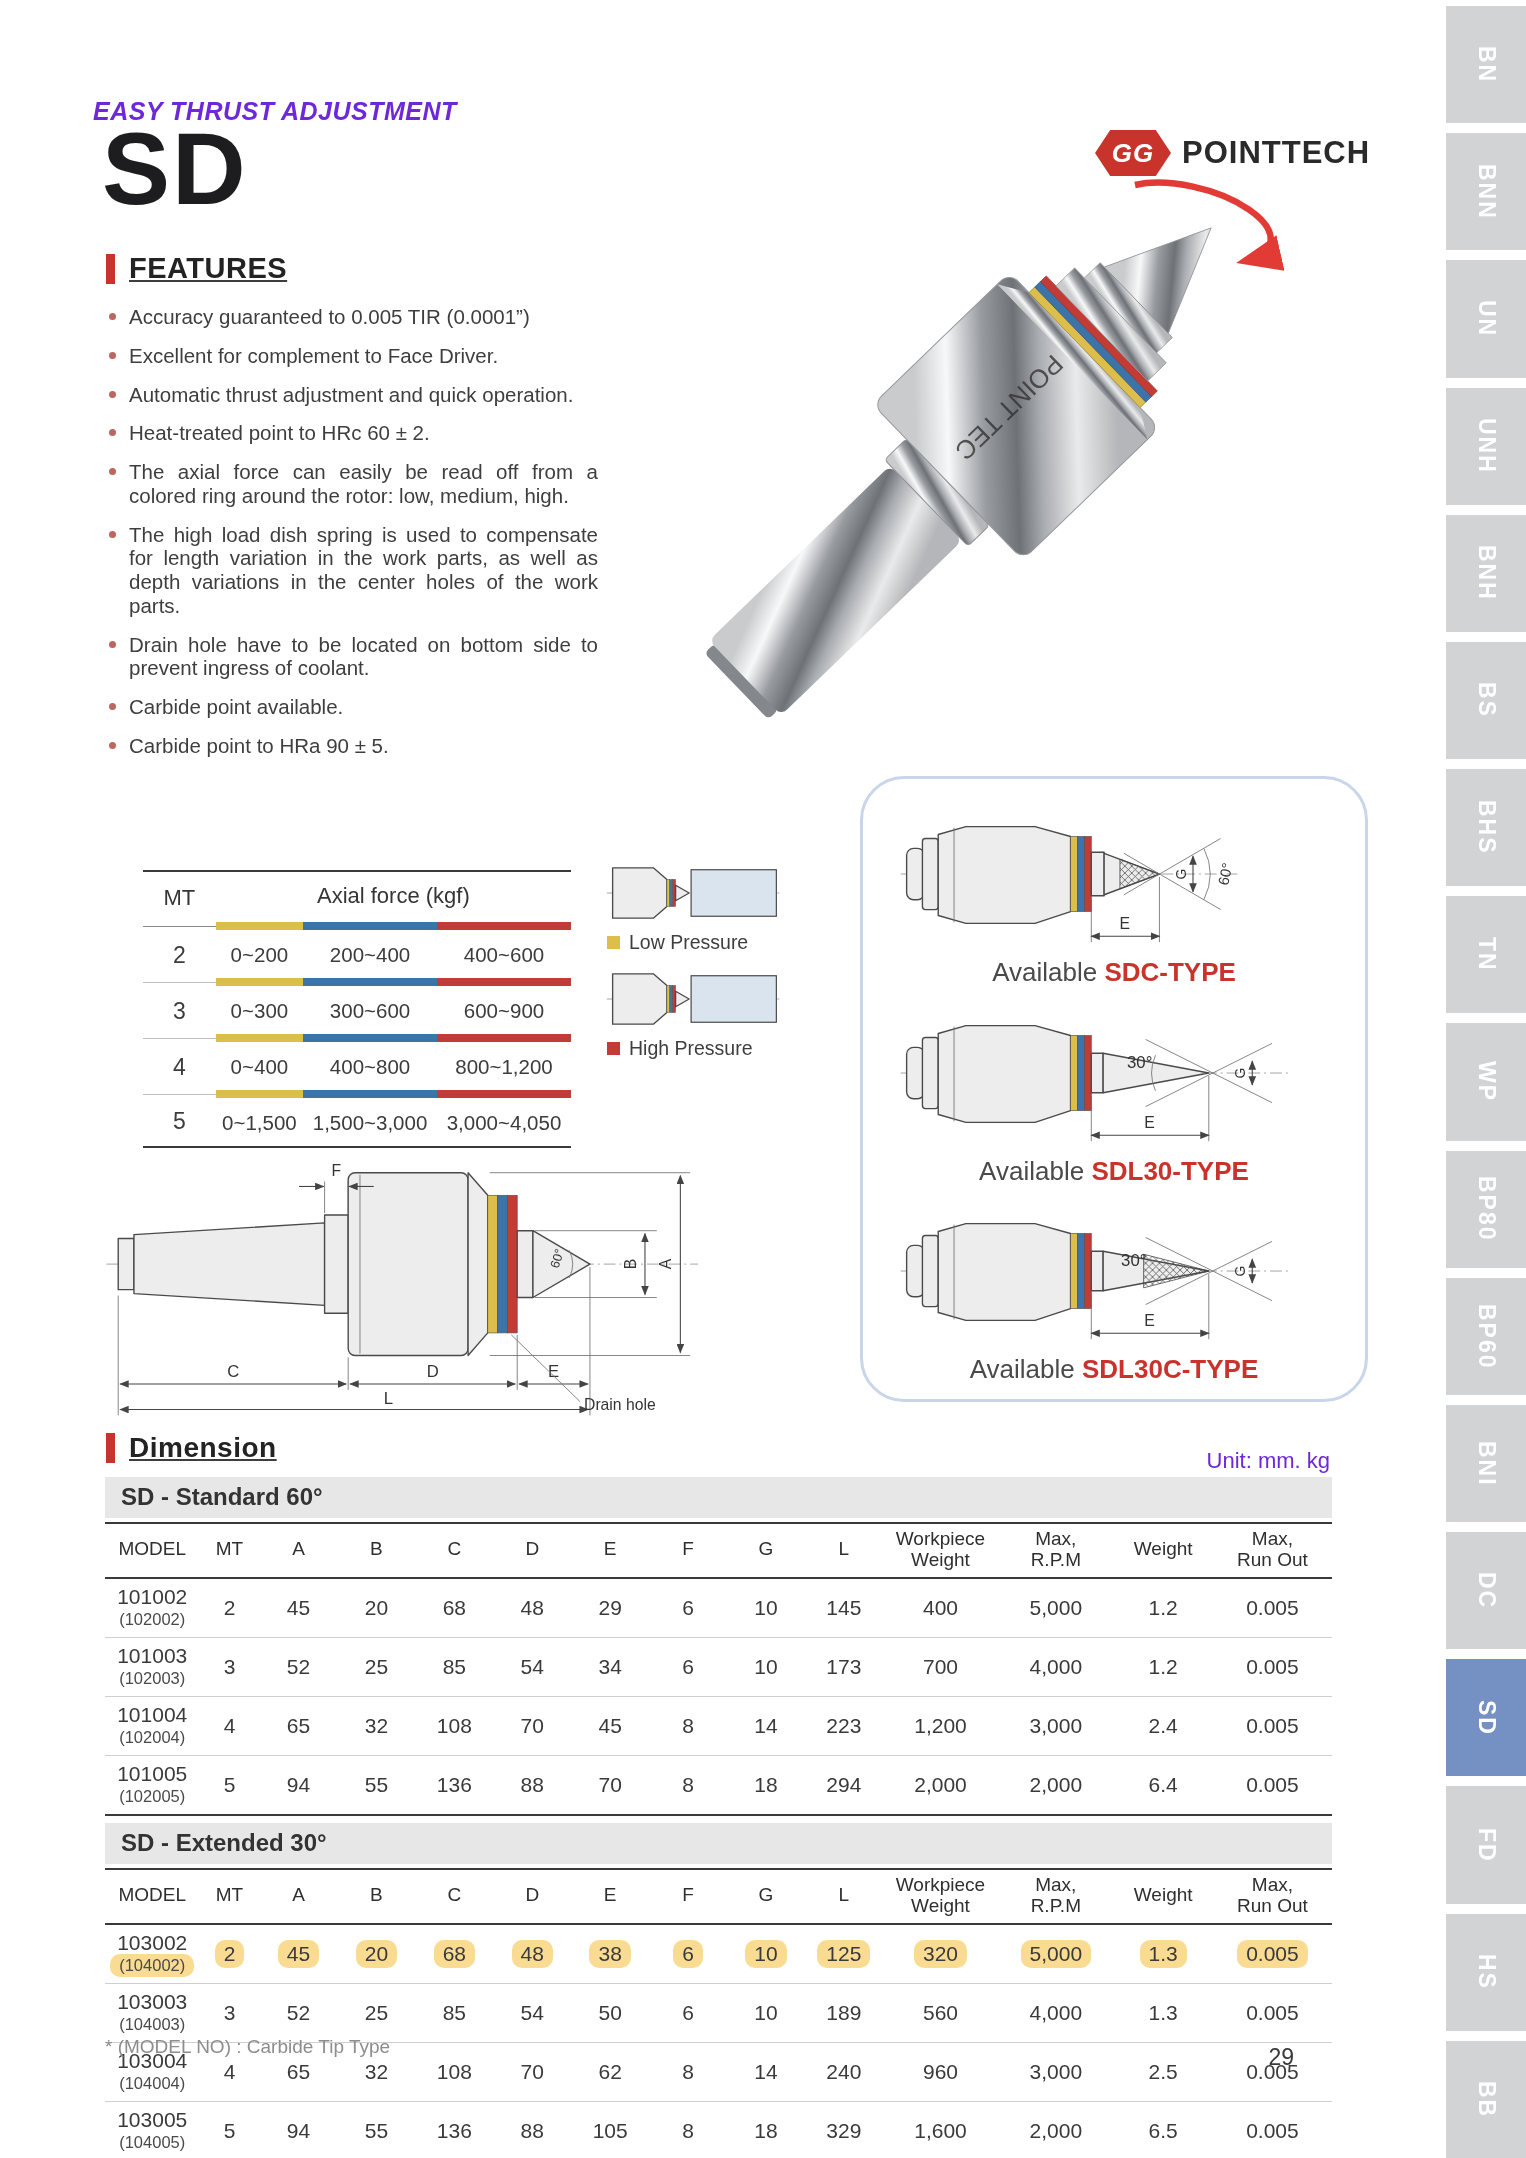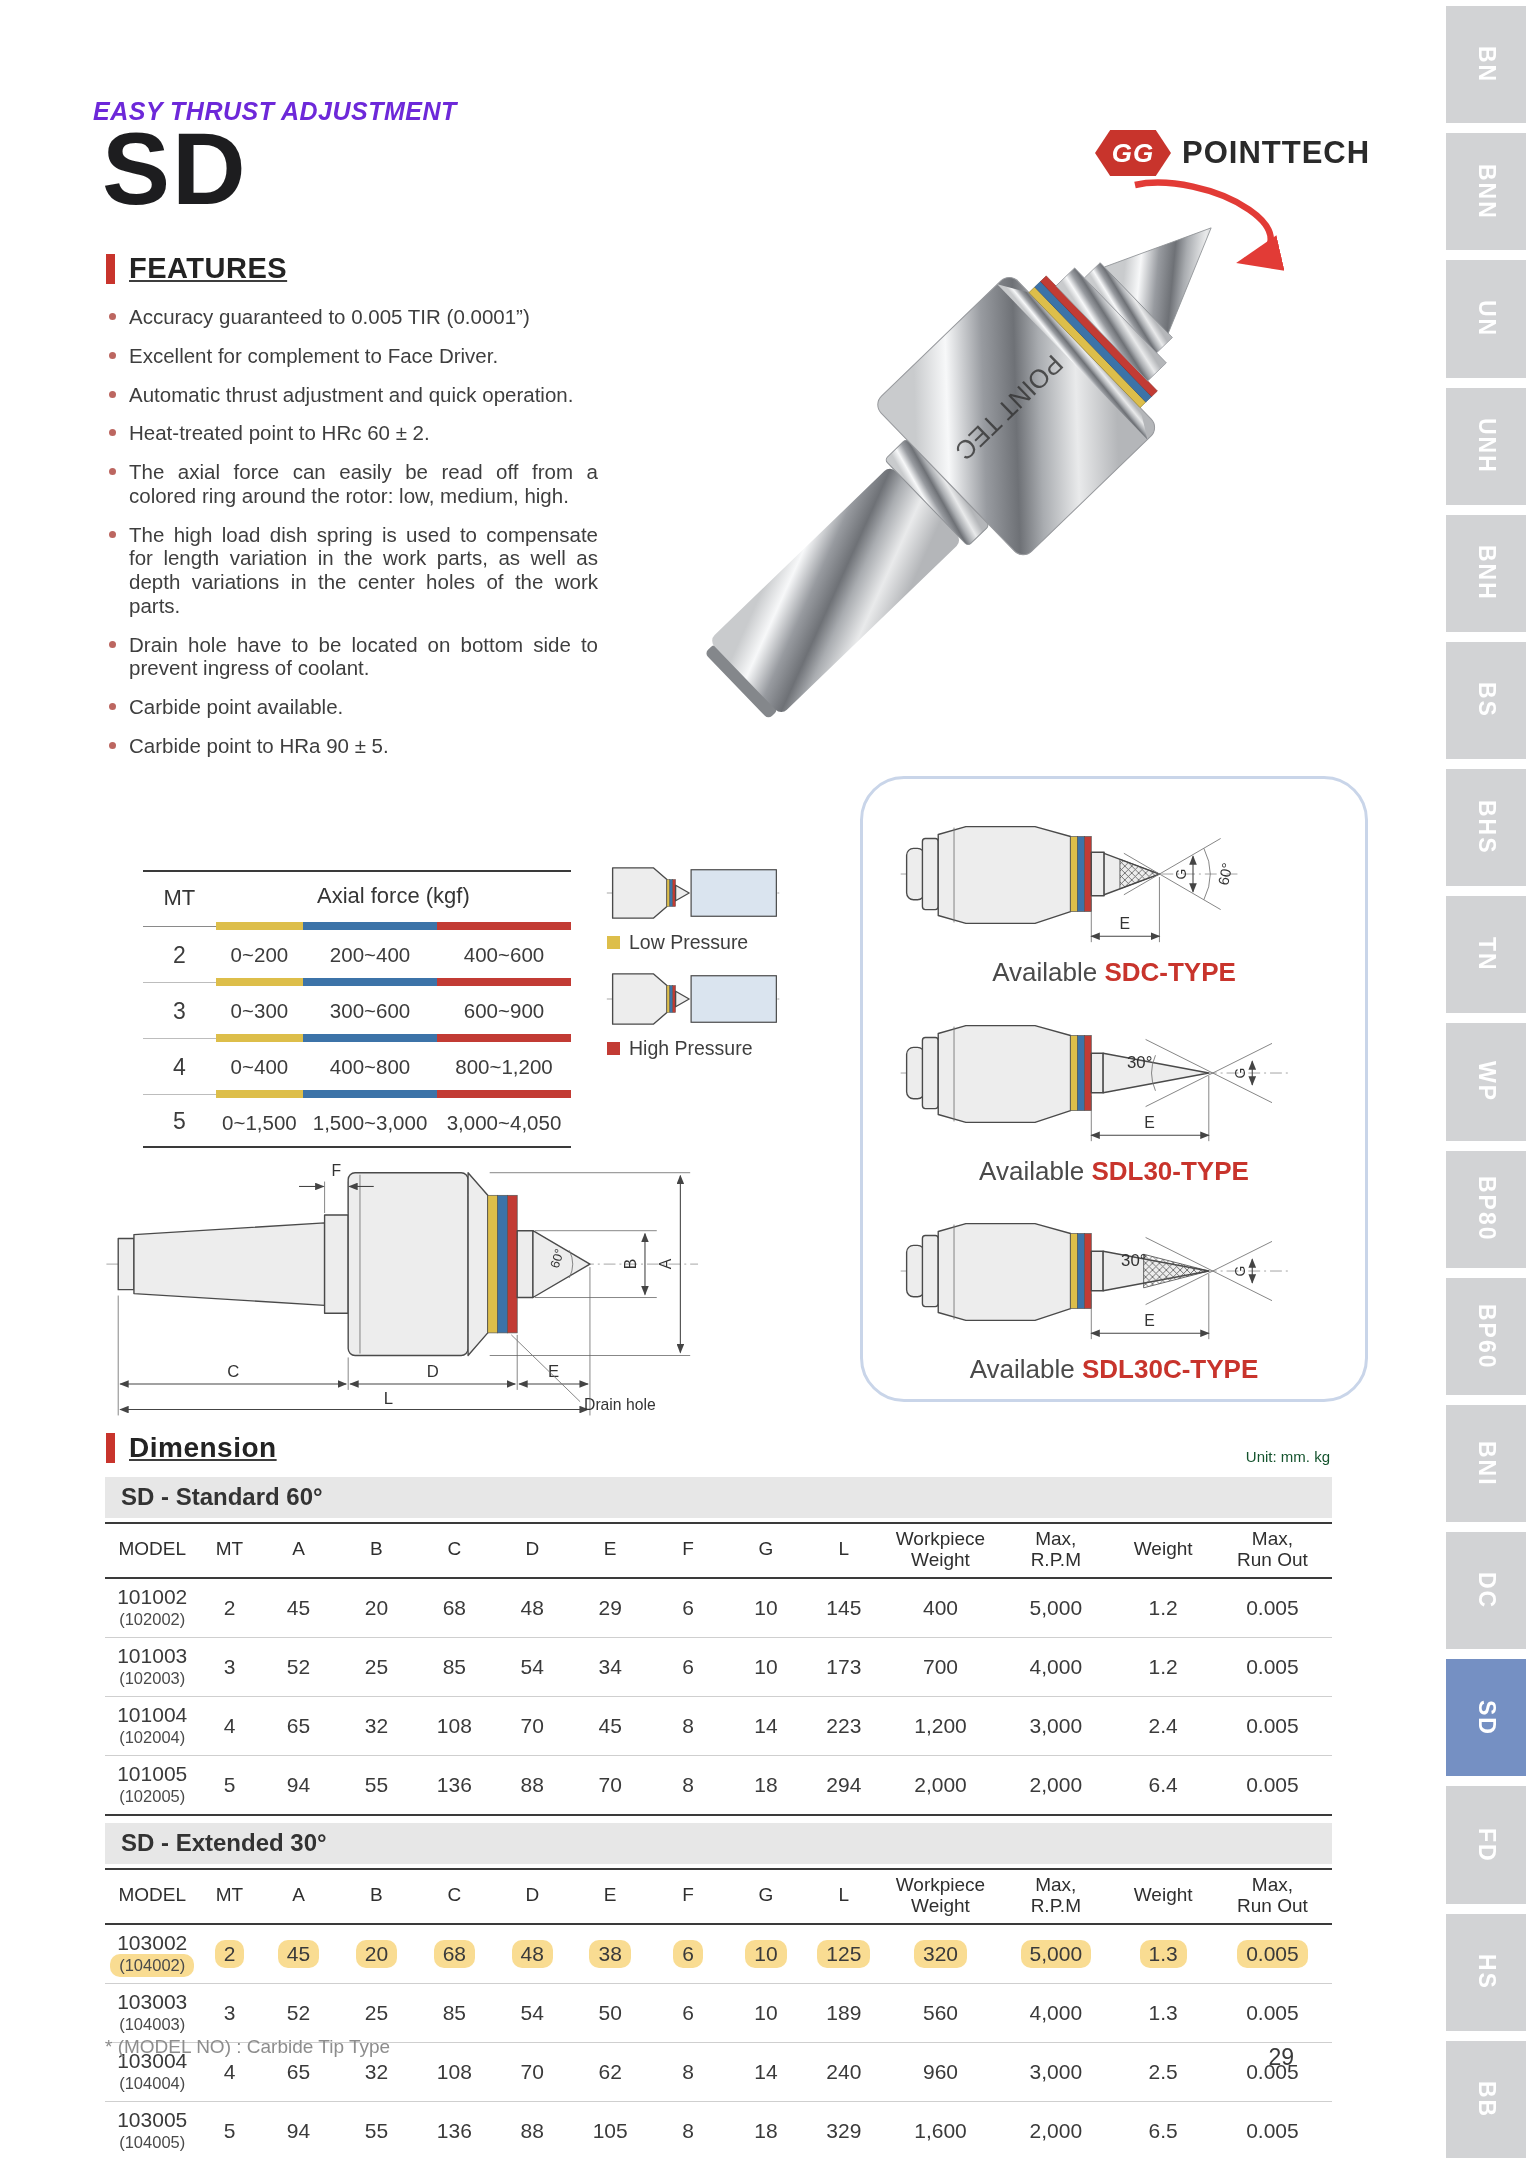--- a/index.html
+++ b/index.html
@@ -60,21 +60,21 @@
   
   .type-panel { position:absolute; left:860px; top:776px; width:508px; height:626px;
                 border:3px solid #C9D5E9; border-radius:44px; display:flex; flex-direction:column;
                 padding:14px 26px 10px; }
   .type-block { flex:1; display:flex; flex-direction:column; align-items:center; justify-content:center; }
   .cap { font-size:26px; color:#4A4A4A; margin-top:2px; }
   .cap .tname { color:var(--c-accent,#C8342C); font-weight:800; }
 
   
   .dim-head { position:absolute; left:106px; top:1432px; }
-  .unit-note { position:absolute; right:196px; top:1448px; font-size:15px; color:#14532d; }
+  .unit-note { position:absolute; right:196px; top:1448px; font-size:22px; color:#6d28d9; }
   .dim-tables { position:absolute; left:105px; top:1477px; width:1227px; }
   .band { background:#E7E7E7; font-size:24px; font-weight:700; color:#333; padding:6px 16px 7px; }
   .band + table { margin-top:4px; }
   table.dim { width:100%; border-collapse:collapse; table-layout:fixed; }
   table.dim th { font-weight:400; font-size:19px; color:#2F2F2F; white-space:pre-line;
                  padding:5px 0 6px; border-top:2px solid #3A3A3A; border-bottom:2px solid #3A3A3A; line-height:1.1; }
   table.dim td { text-align:center; font-size:21px; color:#3A3A3A; padding:6px 0;
                  border-top:1px solid #CFCFCF; }
   table.dim tr:first-child td { border-top:none; }
   table.dim { border-bottom:2px solid #3A3A3A; }

